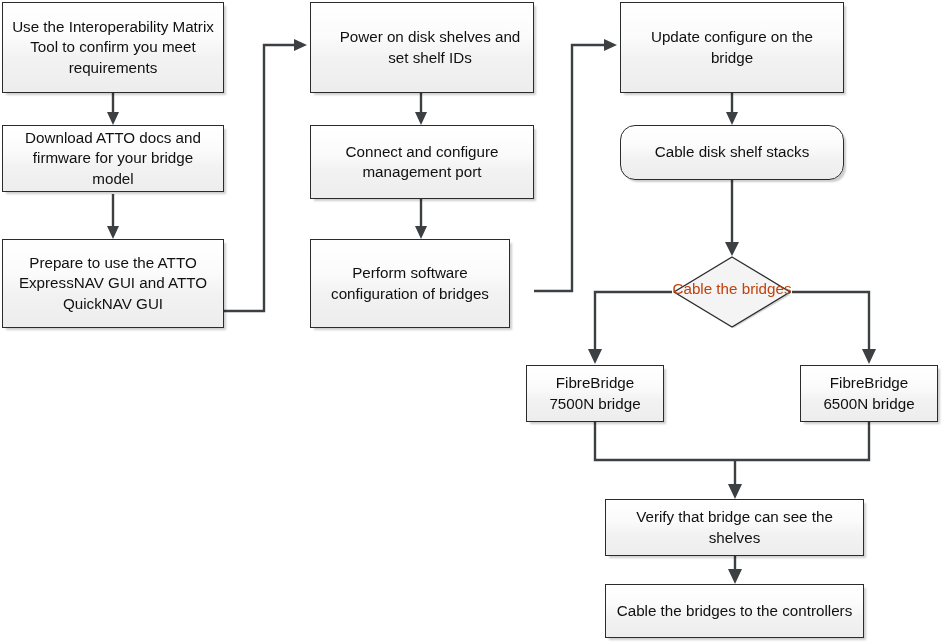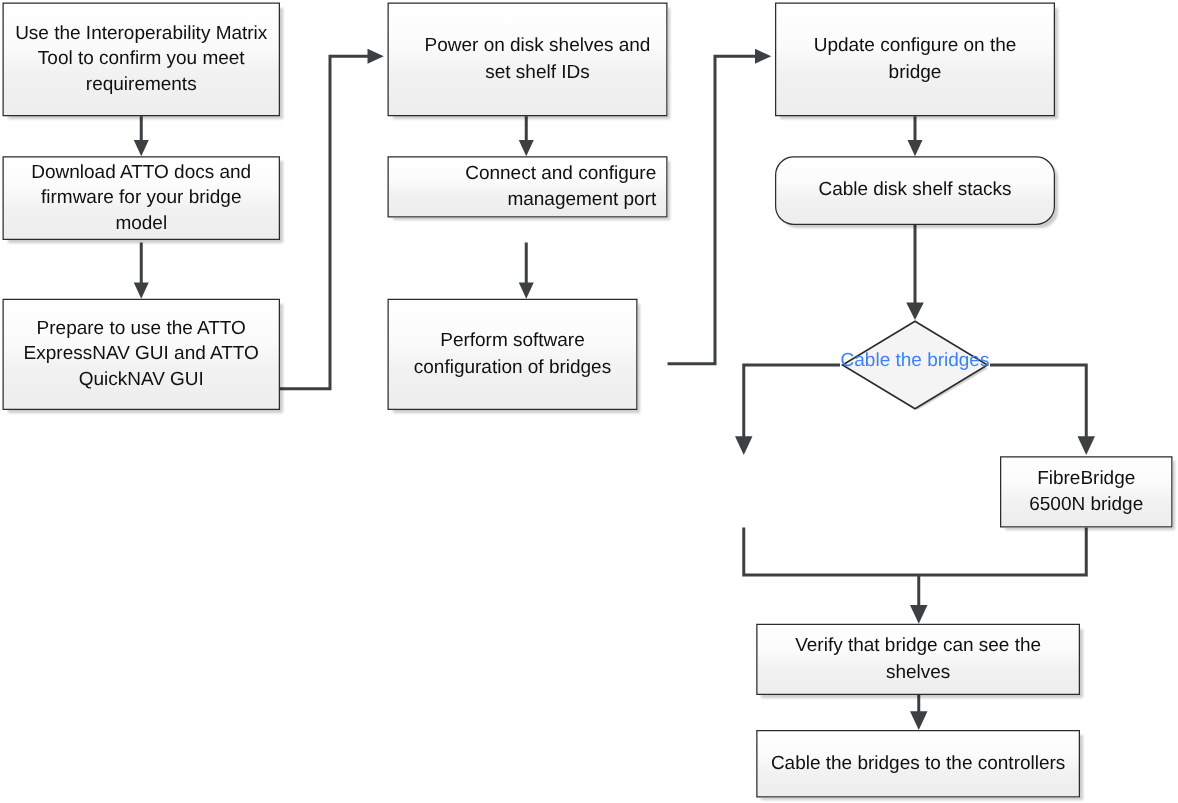--- a/index.html
+++ b/index.html
@@ -45,21 +45,21 @@
   }
   .decision .dlabel{
     position:absolute;
     inset:0;
     display:flex;
     align-items:center;
     justify-content:center;
     text-align:center;
     font-size:15.2px;
     line-height:1.32;
-    color:#3b82f6;
+    color:#c2410c;
     z-index:2;
   }
 
   
   .conn{
     position:absolute;
     left:0;top:0;
     width:942px;height:642px;
     pointer-events:none;
     z-index:1;
@@ -149,21 +149,21 @@
   </div>
 
   <div class="node" style="left:2px;top:239px;width:222px;height:89px;">
     <span class="txt">Prepare to use the ATTO ExpressNAV GUI and ATTO QuickNAV GUI</span>
   </div>
 
   <div class="node" style="left:310px;top:2px;width:224px;height:91px;padding-left:24px;">
     <span class="txt">Power on disk shelves and set shelf IDs</span>
   </div>
 
-  <div class="node" style="left:310px;top:125px;width:224px;height:49px;text-align:right;">
+  <div class="node" style="left:310px;top:125px;width:224px;height:74px;">
     <span class="txt">Connect and configure management port</span>
   </div>
 
   <div class="node" style="left:310px;top:239px;width:200px;height:89px;">
     <span class="txt">Perform software configuration of bridges</span>
   </div>
 
   <div class="node" style="left:620px;top:2px;width:224px;height:91px;">
     <span class="txt">Update configure on the bridge</span>
   </div>
@@ -173,20 +173,23 @@
   </div>
 
   <div class="decision" style="left:672px;top:256px;width:120px;height:73px;">
     <svg class="dshape" viewBox="0 0 120 73" width="120" height="73" preserveAspectRatio="none">
       <polygon points="62,5 118,39 62,72 6,39" fill="rgba(0,0,0,0.17)" stroke="none"></polygon>
       <polygon points="60,1 118,36 60,71 2,36" fill="#f4f4f4" stroke="#2b2b2b" stroke-width="1.3"></polygon>
     </svg>
     <div class="dlabel" style="transform:translateY(-3px);">Cable the bridges</div>
   </div>
 
+  <div class="node" style="left:526px;top:365px;width:138px;height:57px;">
+    <span class="txt">FibreBridge 7500N bridge</span>
+  </div>
 
   <div class="node" style="left:800px;top:365px;width:138px;height:57px;">
     <span class="txt">FibreBridge 6500N bridge</span>
   </div>
 
   <div class="node" style="left:605px;top:499px;width:259px;height:57px;">
     <span class="txt">Verify that bridge can see the shelves</span>
   </div>
 
   <div class="node" style="left:605px;top:584px;width:259px;height:54px;">

